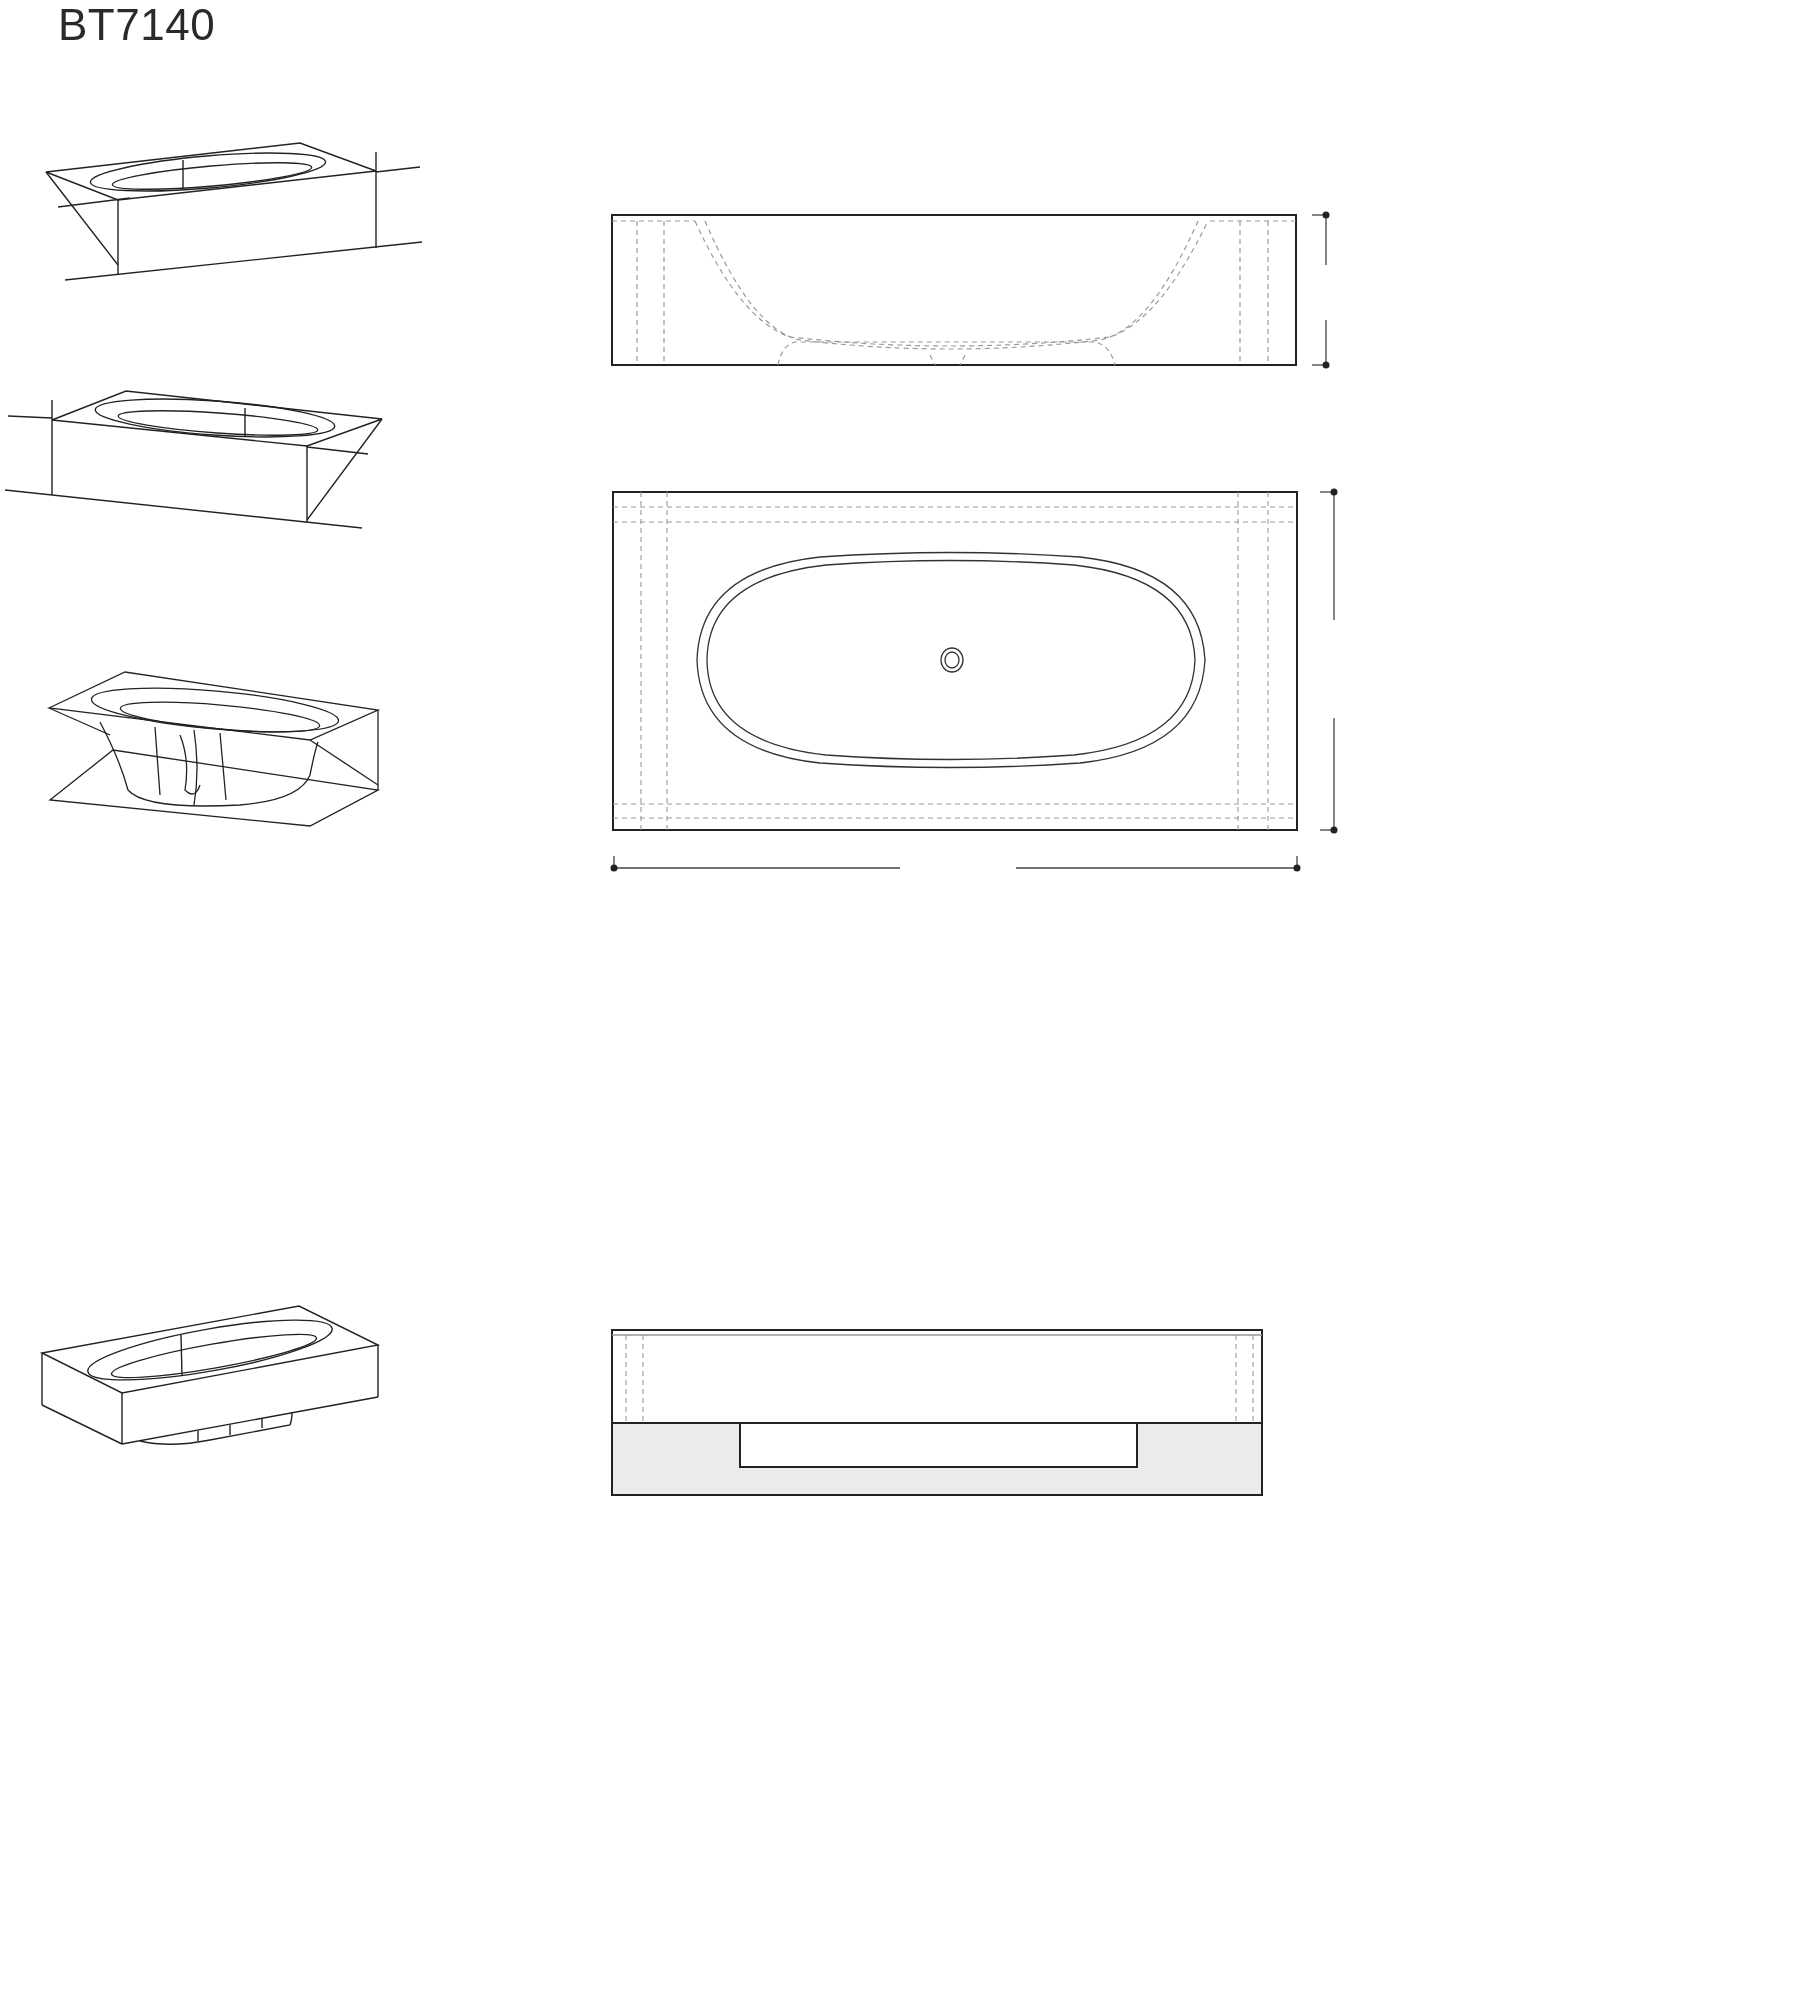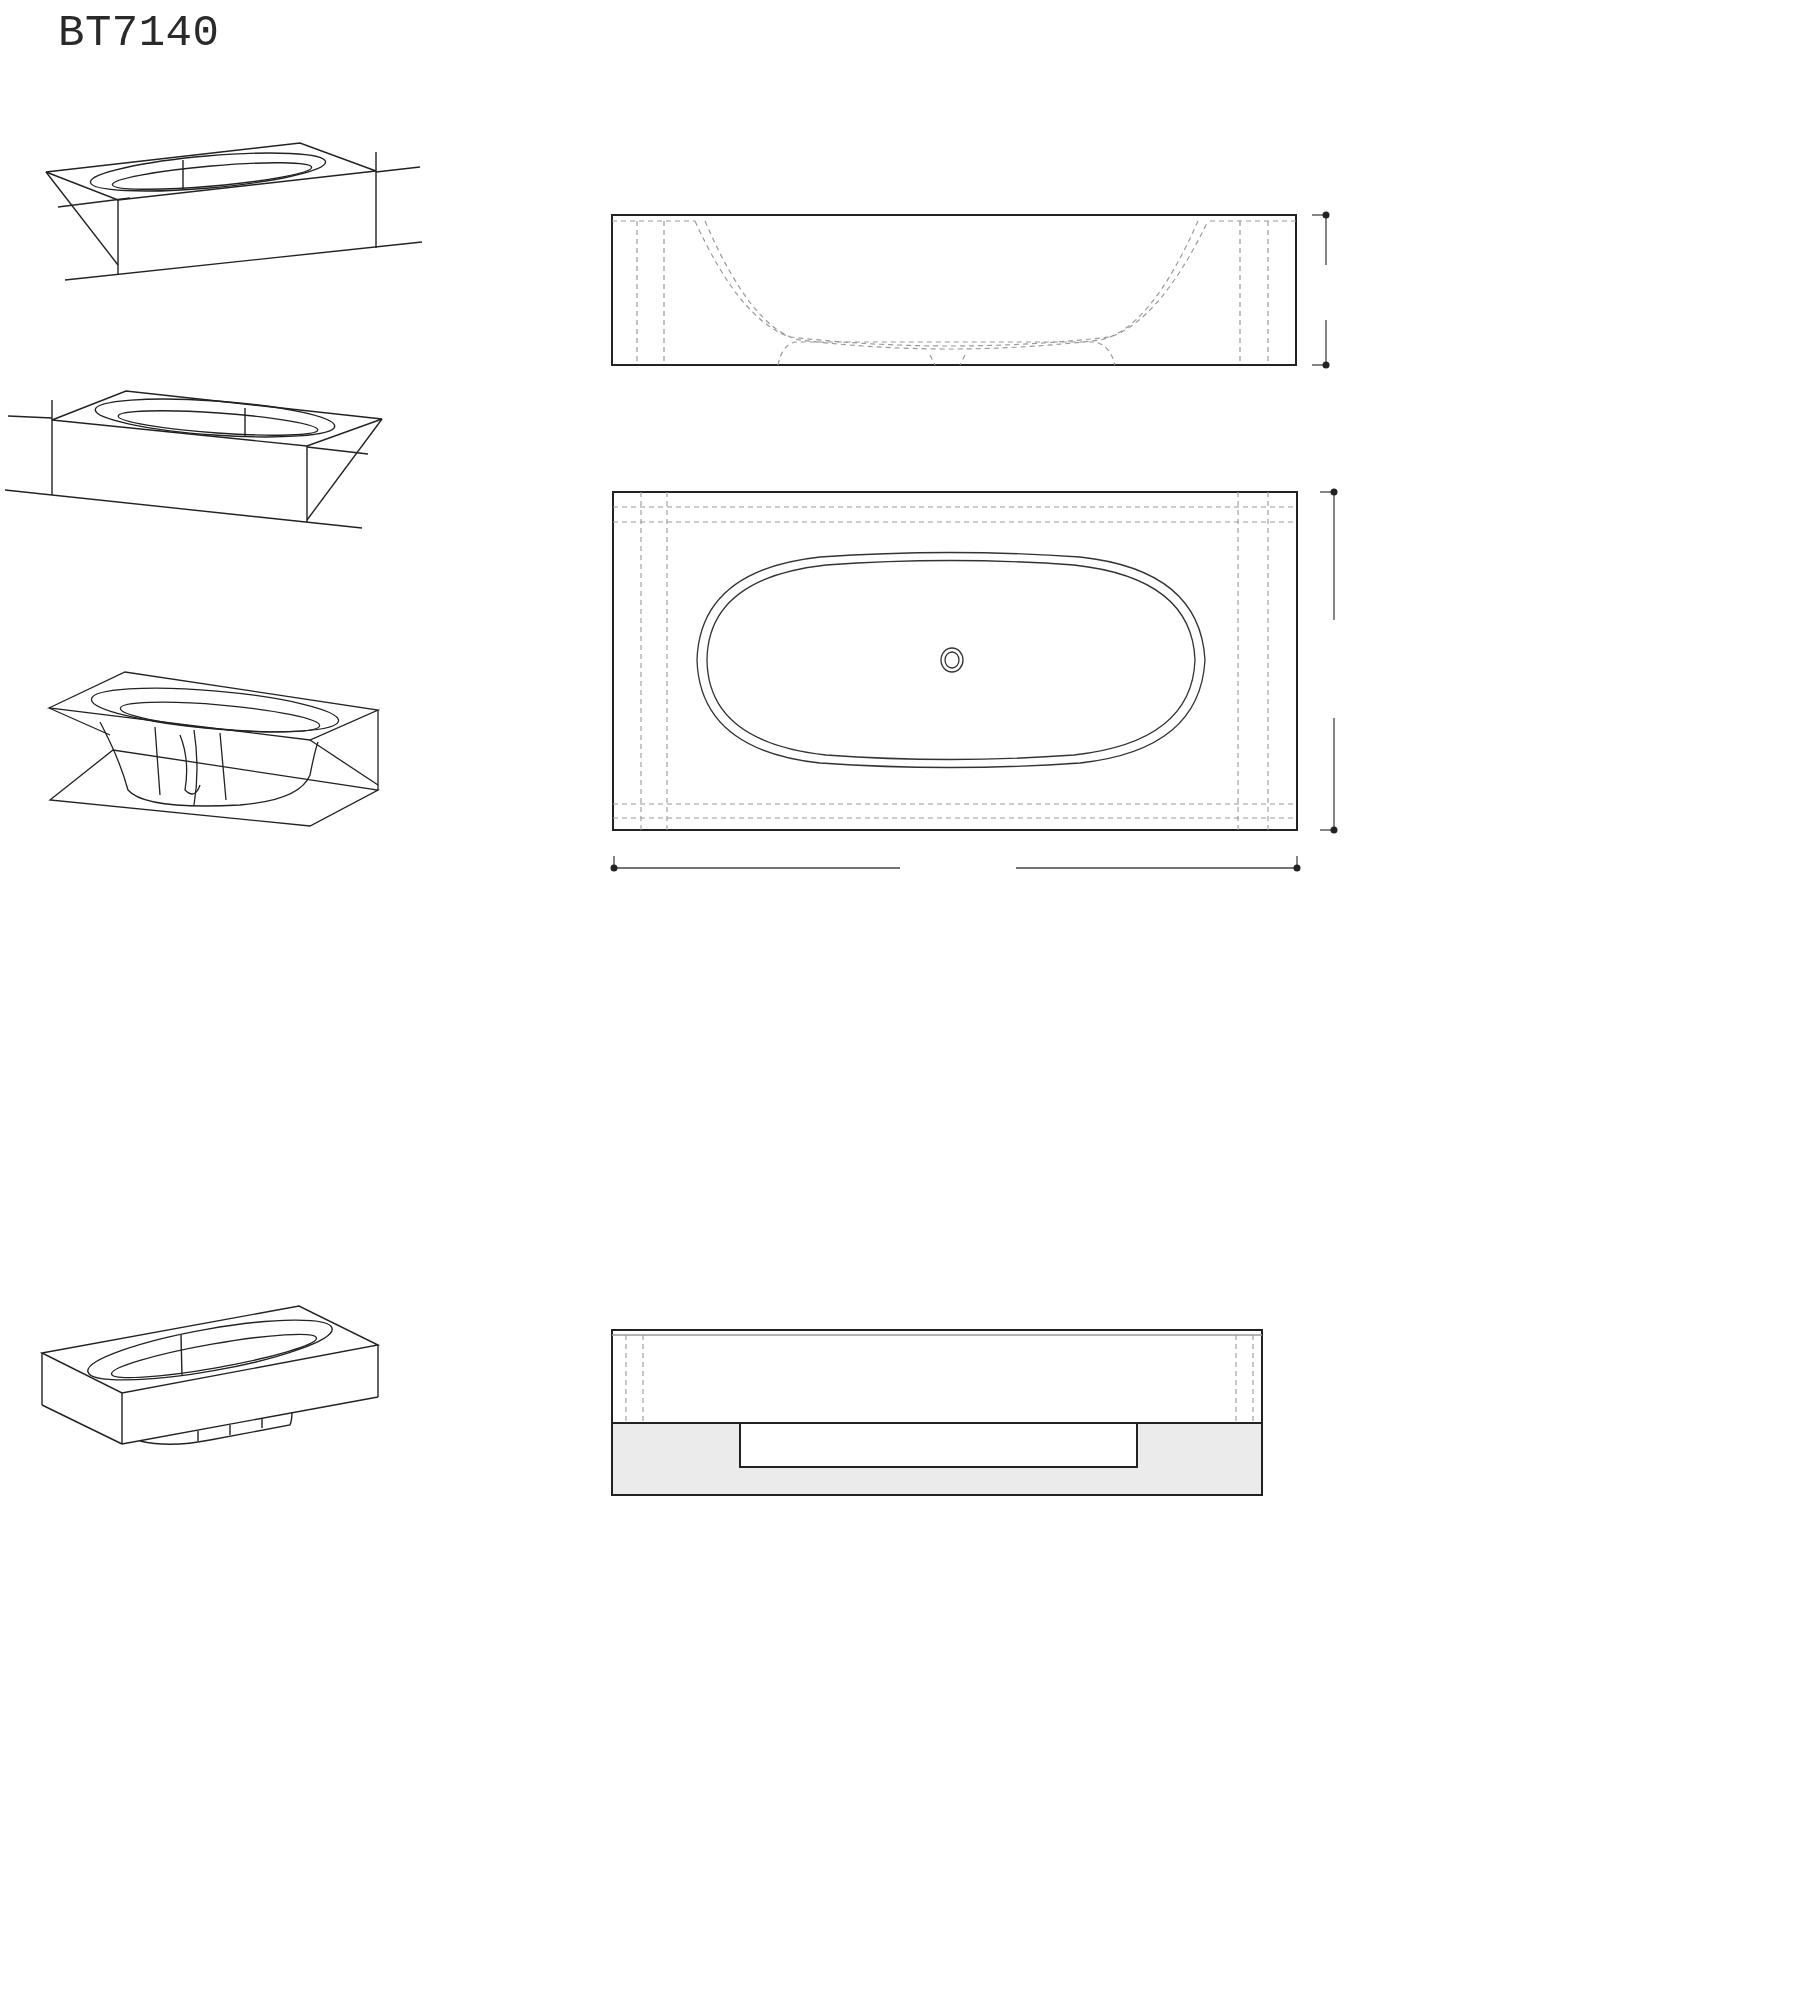--- a/index.html
+++ b/index.html
@@ -4,21 +4,21 @@
 <style>
   html, body { margin:0; padding:0; background:#ffffff; }
   body { width:1818px; height:2000px; position:relative; overflow:hidden; font-family:"Liberation Sans", sans-serif; color:#222; }
   .abs { position:absolute; }
   .model-title { font-size:44px; color:#2a2a2a; letter-spacing:0.5px; }
   svg { position:absolute; left:0; top:0; }
 </style>
 </head>
 <body>
 
-<div class="abs model-title" style="left:58px; top:8px;font-family:Liberation Mono, monospace;">BT7140</div>
+<div class="abs model-title" style="left:58px; top:0px;">BT7140</div>
 
 <svg width="1818" height="2000">
   <g stroke="#222" stroke-width="1.4" fill="none">
 
     <polygon points="46,172 300,143 376,171 118,200"></polygon>
     <ellipse cx="208" cy="172" rx="118" ry="16" transform="rotate(-5 208 172)"></ellipse>
     <ellipse cx="212" cy="176" rx="100" ry="10" transform="rotate(-5 212 176)"></ellipse>
     <line x1="183" y1="160" x2="183" y2="188"></line>
 
     <line x1="118" y1="200" x2="118" y2="275"></line>

